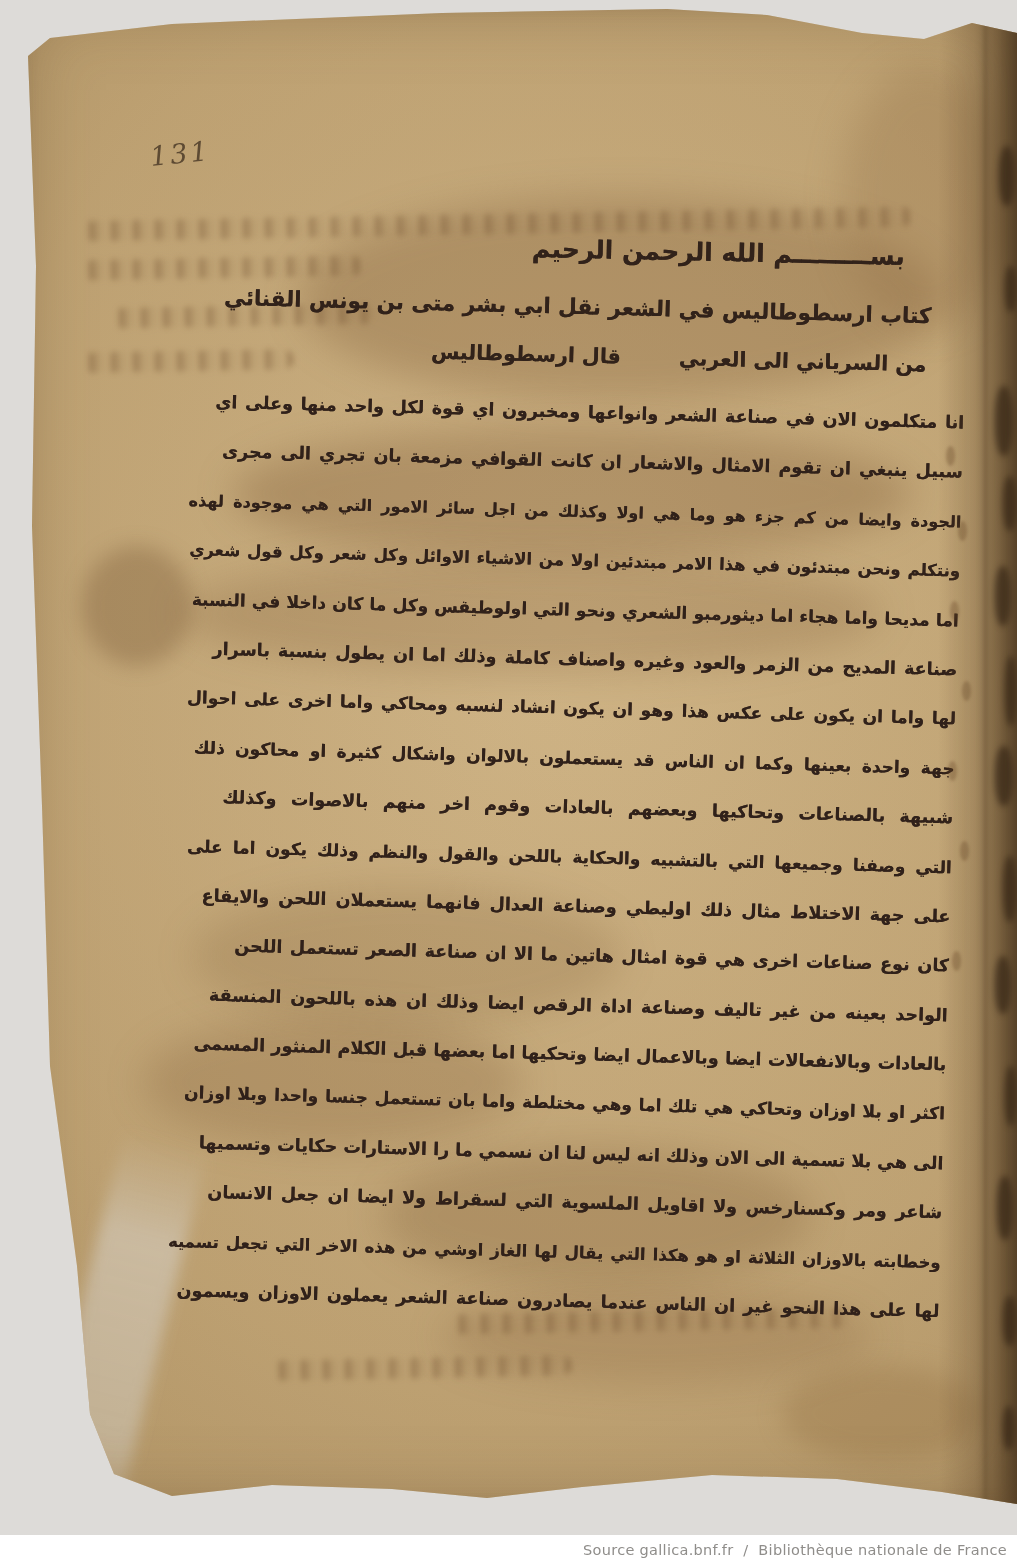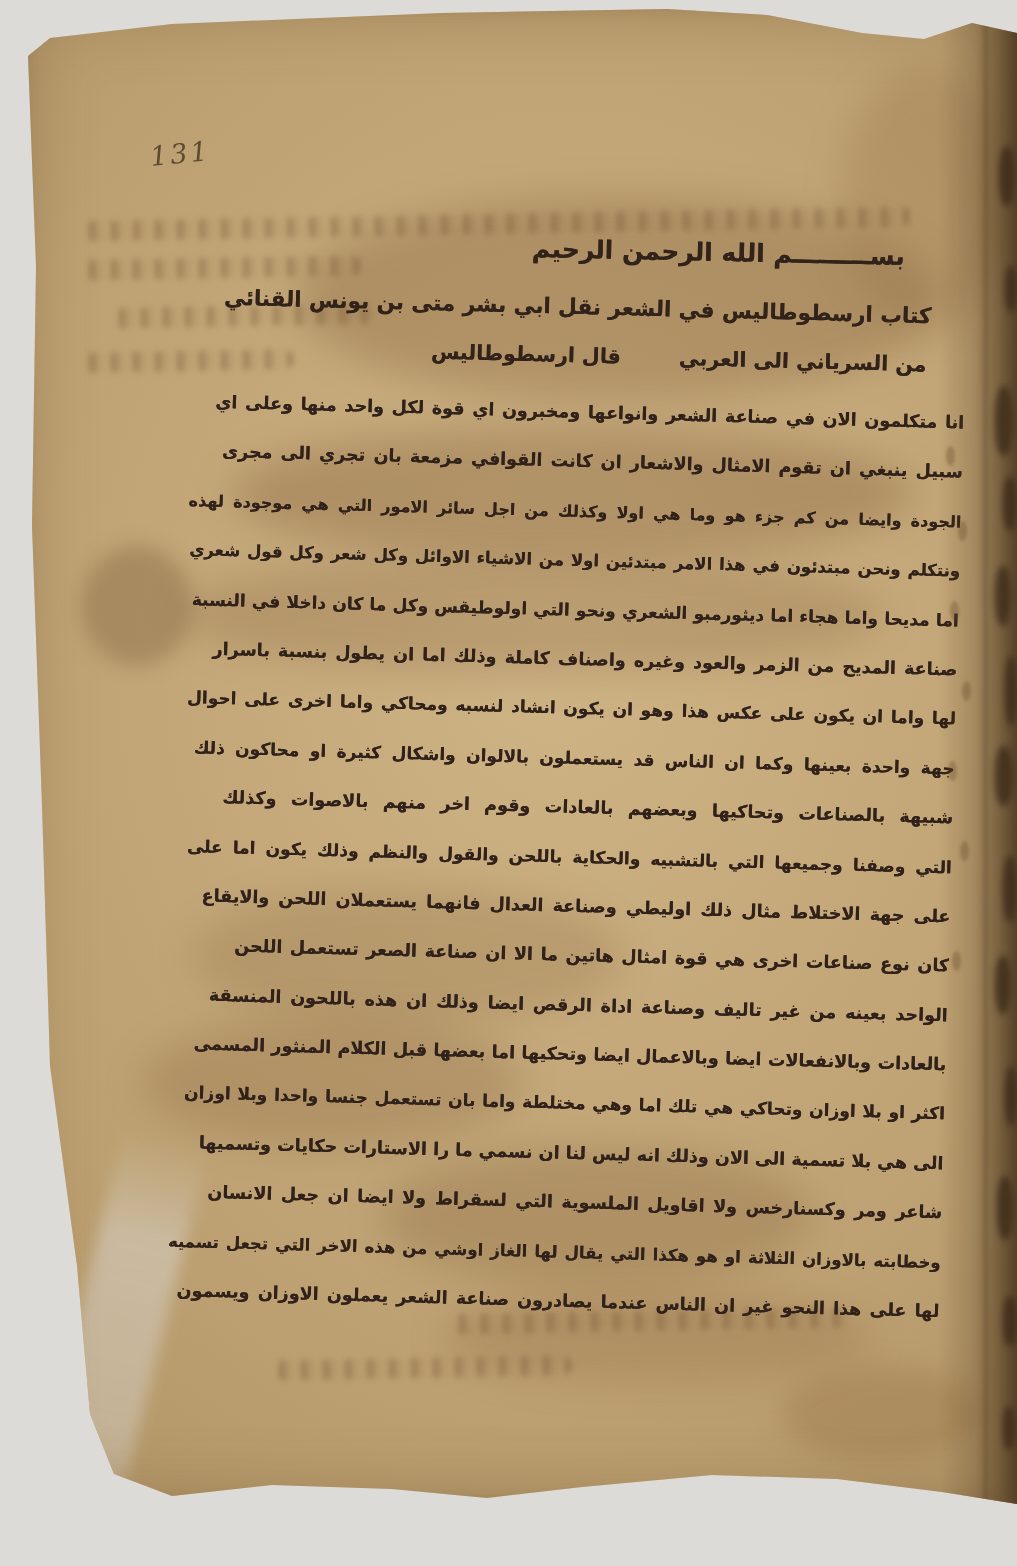--- a/index.html
+++ b/index.html
@@ -150,14 +150,17 @@
       <div class="bleed" style="top:740px;right:4px;width:18px;height:60px"></div>
       <div class="bleed" style="top:850px;right:0;width:14px;height:66px"></div>
       <div class="bleed" style="top:950px;right:6px;width:16px;height:58px"></div>
       <div class="bleed" style="top:1060px;right:0;width:12px;height:60px"></div>
       <div class="bleed" style="top:1170px;right:4px;width:16px;height:64px"></div>
       <div class="bleed" style="top:1290px;right:0;width:14px;height:50px"></div>
       <div class="bleed" style="top:1400px;right:2px;width:12px;height:44px"></div>
     </div>
   </div>
 
+  <div class="footer">
+    <span class="credit">Source gallica.bnf.fr  /  Bibliothèque nationale de France</span>
+  </div>
 
 </div>
 
 </body></html>

